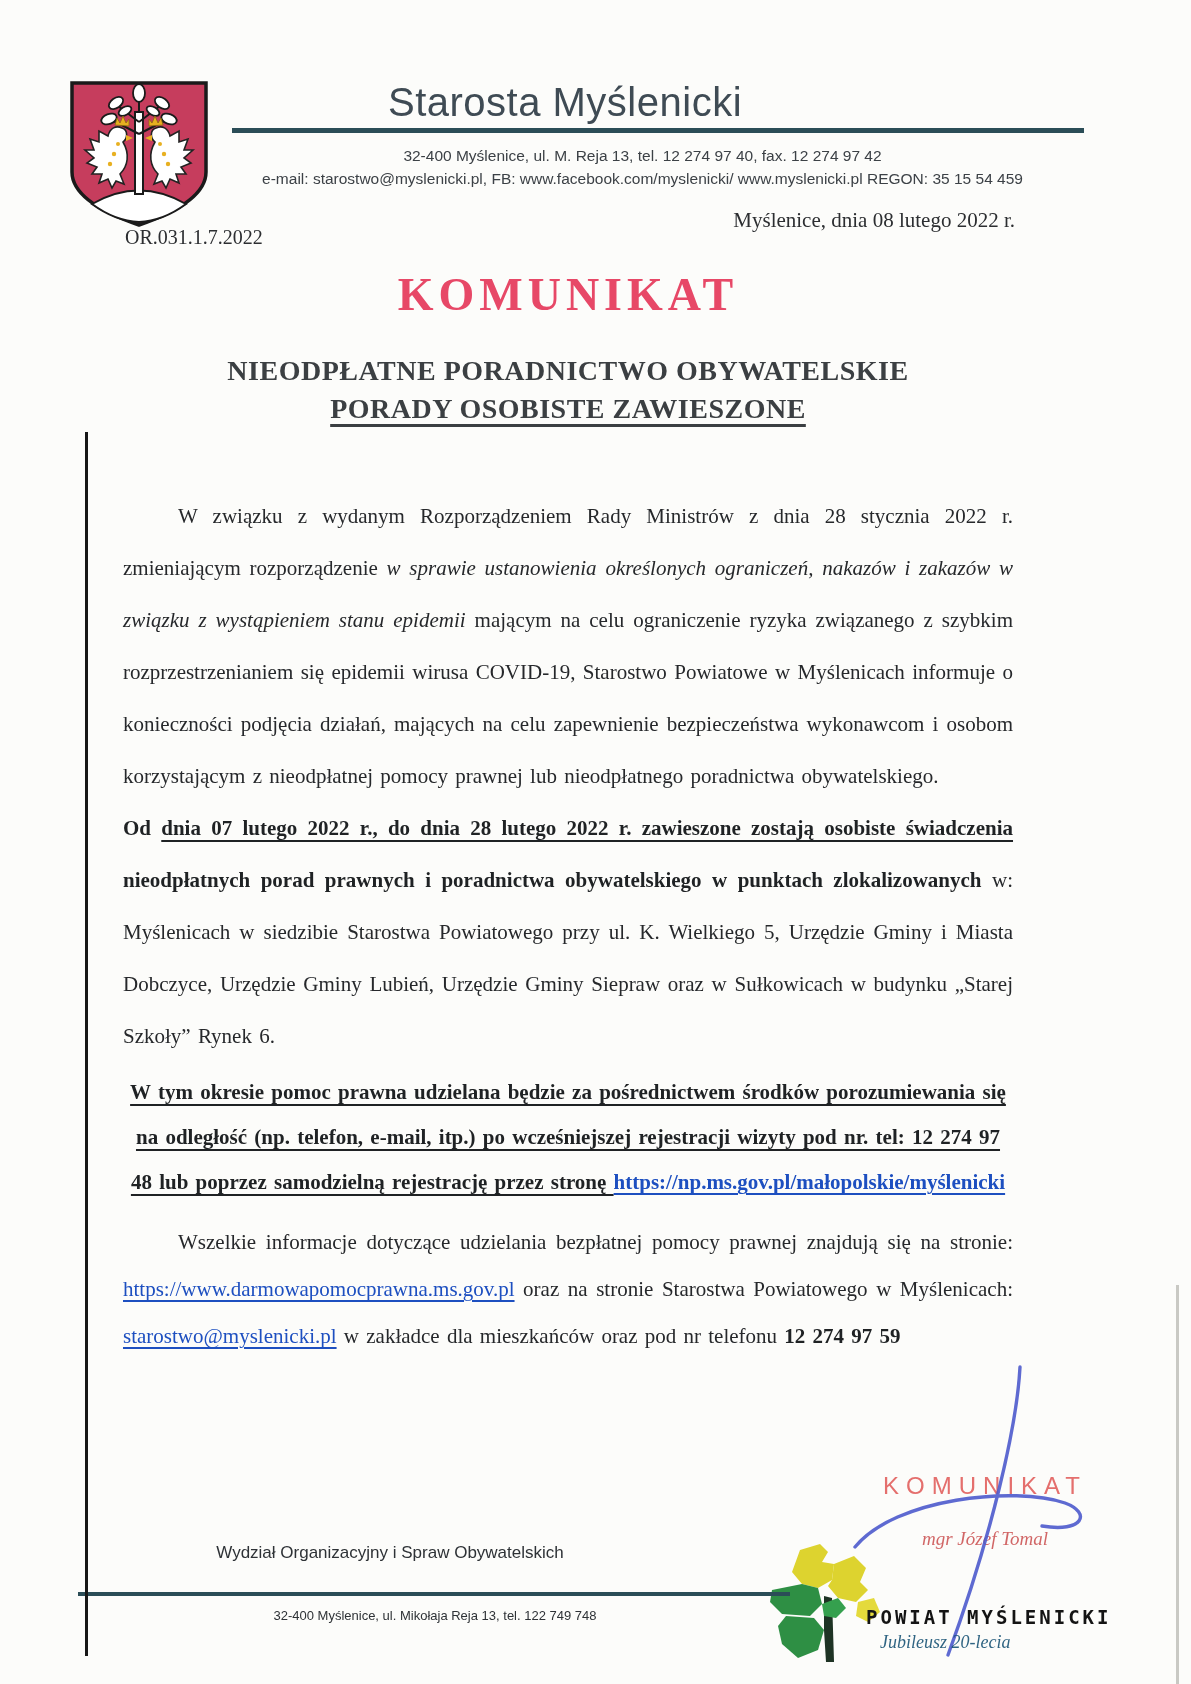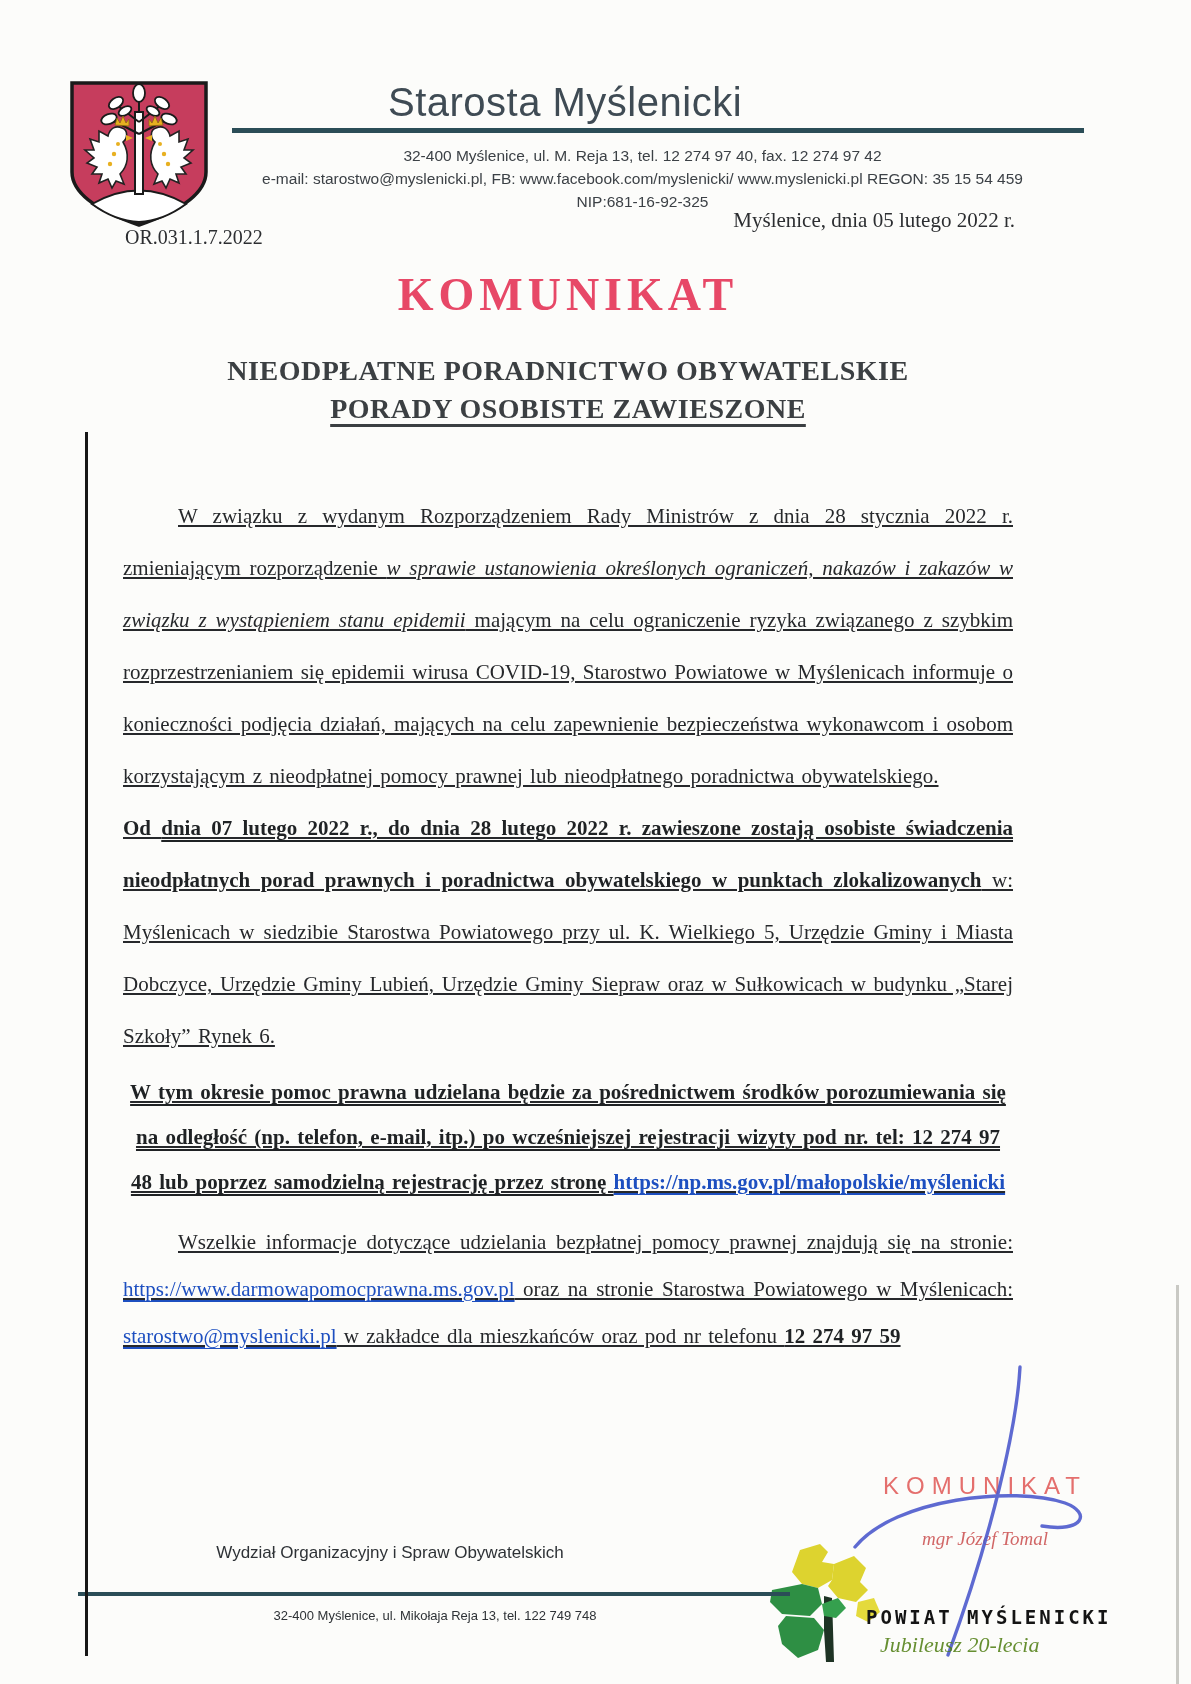--- a/index.html
+++ b/index.html
@@ -27,21 +27,21 @@
     position:absolute;left:123px;top:268px;width:890px;margin:0;text-align:center;
     font-size:46px;font-weight:bold;letter-spacing:5px;color:#e74867;
   }
   .subtitle{
     position:absolute;left:123px;top:352px;width:890px;text-align:center;
     font-weight:bold;font-size:28px;line-height:38px;color:#3b3f42;letter-spacing:.5px;
   }
   .subtitle .u{text-decoration:underline;text-underline-offset:6px;text-decoration-thickness:2.5px;}
   
   .bodytext{position:absolute;left:123px;top:490px;width:890px;}
-  .para{margin:0;font-size:21px;line-height:52px;text-align:justify;word-spacing:2px;text-decoration:underline;}
+  .para{margin:0;font-size:21px;line-height:52px;text-align:justify;word-spacing:2px;}
   .para.p-indent{text-indent:55px;}
   .para.p-center{text-align:center;line-height:45px;margin-top:8px;}
   .para.p-final{line-height:47px;margin-top:14px;text-indent:55px;}
   .b{font-weight:bold;color:#1f2224;}
   .i{font-style:italic;}
   .u{text-decoration:underline;text-underline-offset:5px;text-decoration-thickness:2px;}
   .lnk{color:#1d4fc0;text-decoration:underline;text-underline-offset:4px;}
   .lnk.b{color:#1d4fc0;}
   
   .stamp-title{
@@ -54,22 +54,22 @@
     font-style:italic;font-size:19px;color:#cf5f5f;opacity:.95;
   }
   .sig{position:absolute;left:820px;top:1355px;width:310px;height:315px;pointer-events:none;}
   .plogo{position:absolute;left:762px;top:1538px;width:130px;height:132px;}
   .plogo-text{
     position:absolute;left:866px;top:1606px;
     font-family:"DejaVu Sans Mono",monospace;font-size:19px;font-weight:600;
     letter-spacing:3px;color:#141414;white-space:nowrap;
   }
   .plogo-sub{
-    position:absolute;left:880px;top:1632px;font-style:italic;font-size:22px;
-    color:#4d7c0f;opacity:.85;white-space:nowrap;
+    position:absolute;left:880px;top:1632px;font-style:italic;font-size:18px;
+    color:#0c4a6e;opacity:.85;white-space:nowrap;
   }
   
   .foot-dept{
     position:absolute;left:150px;top:1543px;width:480px;text-align:center;
     font-family:"Liberation Sans",sans-serif;font-size:17px;color:#2e3236;
   }
   .foot-rule{position:absolute;left:78px;top:1592px;width:712px;height:4px;background:#2b4d57;}
   .foot-addr{
     position:absolute;left:150px;top:1608px;width:570px;text-align:center;
     font-family:"Liberation Sans",sans-serif;font-size:13px;color:#2e3236;
@@ -124,23 +124,22 @@
         <circle cx="52" cy="66" r="2" fill="#e8b020"></circle>
       </g>
     </svg>
   </div>
 
   <div class="hdr-title">Starosta Myślenicki</div>
   <div class="hdr-rule"></div>
   <div class="hdr-contact">
     <div>32-400 Myślenice, ul. M. Reja 13, tel. 12 274 97 40, fax. 12 274 97 42</div>
     <div>e-mail: starostwo@myslenicki.pl, FB: www.facebook.com/myslenicki/ www.myslenicki.pl REGON: 35 15 54 459</div>
-    <div>NIP:681-16-92-325</div>
   </div>
-  <div class="date-line">Myślenice, dnia 05 lutego  2022 r.</div>
+  <div class="date-line">Myślenice, dnia 08 lutego  2022 r.</div>
   <div class="ref-number">OR.031.1.7.2022</div>
 
   <h1 class="doc-title">KOMUNIKAT</h1>
   <div class="subtitle">
     <div>NIEODPŁATNE PORADNICTWO OBYWATELSKIE</div>
     <div class="u">PORADY OSOBISTE ZAWIESZONE</div>
   </div>
 
   <div class="bodytext">
       <p class="para p-indent"><span>W  związku z wydanym Rozporządzeniem Rady Ministrów z dnia 28 stycznia 2022 r. zmieniającym rozporządzenie </span><span class="i">w sprawie ustanowienia określonych ograniczeń, nakazów i zakazów w związku z wystąpieniem stanu epidemii</span><span> mającym na celu ograniczenie ryzyka związanego z szybkim rozprzestrzenianiem się epidemii wirusa COVID-19, Starostwo Powiatowe w Myślenicach informuje o konieczności podjęcia działań, mających na celu zapewnienie bezpieczeństwa wykonawcom i osobom korzystającym z nieodpłatnej pomocy prawnej lub nieodpłatnego poradnictwa obywatelskiego.</span></p>

